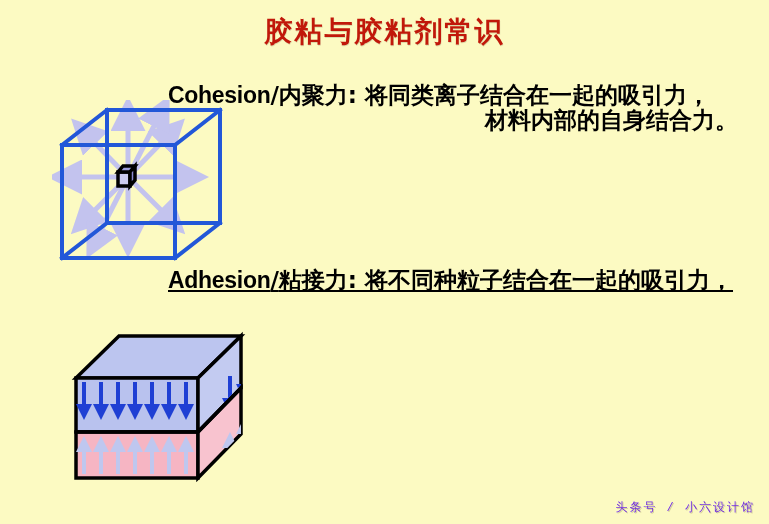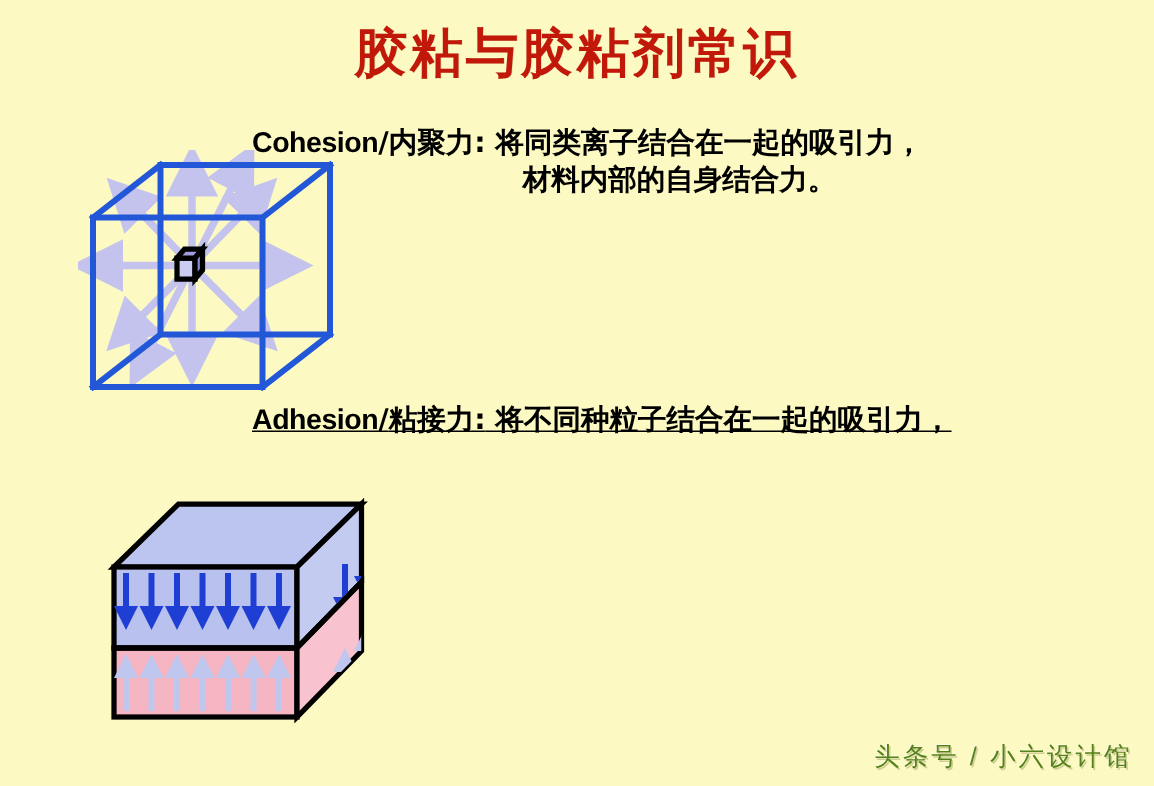--- a/index.html
+++ b/index.html
@@ -22,38 +22,38 @@
   }
 
   
   .slide-title {
     position: absolute;
     left: 0;
     top: 18px;
     width: 769px;
     text-align: center;
     font-family: "DejaVu Serif", "Liberation Serif", serif;
-    font-size: 35px;
+    font-size: 28px;
     font-weight: bold;
     letter-spacing: 2px;
     color: #c1180a;
     text-shadow: 0.5px 0.5px 0 rgba(0,0,0,0.12);
     line-height: 1;
   }
 
   
   .text-block {
     position: absolute;
     color: #000000;
-    font-size: 19px;
+    font-size: 23px;
     line-height: 25px;
     white-space: nowrap;
   }
   .text-block .line1 { display: block; }
-  .text-block .line2 { display: block; text-align: center; }
+  .text-block .line2 { display: block; text-align: right; }
 
   .term {
     font-weight: bold;
     font-family: "Liberation Sans", "DejaVu Sans", sans-serif;
     letter-spacing: -0.3px;
   }
   .cn {
     font-family: "DejaVu Sans", "Liberation Sans", sans-serif;
     font-weight: bold;
   }
@@ -85,23 +85,23 @@
     top: 320px;
     width: 230px;
     height: 180px;
   }
 
   
   #watermark {
     position: absolute;
     right: 14px;
     bottom: 8px;
-    font-family: Liberation Sans, sans-serif;
-    font-size: 17px;
-    color: #4d7c0f;
+    font-family: Liberation Mono, monospace;
+    font-size: 12px;
+    color: #6d28d9;
     letter-spacing: 2px;
     text-shadow:
        1px 1px 0 rgba(170,165,110,0.55),
       -0.5px -0.5px 0 rgba(255,255,255,0.6);
     opacity: 0.95;
     white-space: nowrap;
   }
 </style>
 </head>
 <body>

